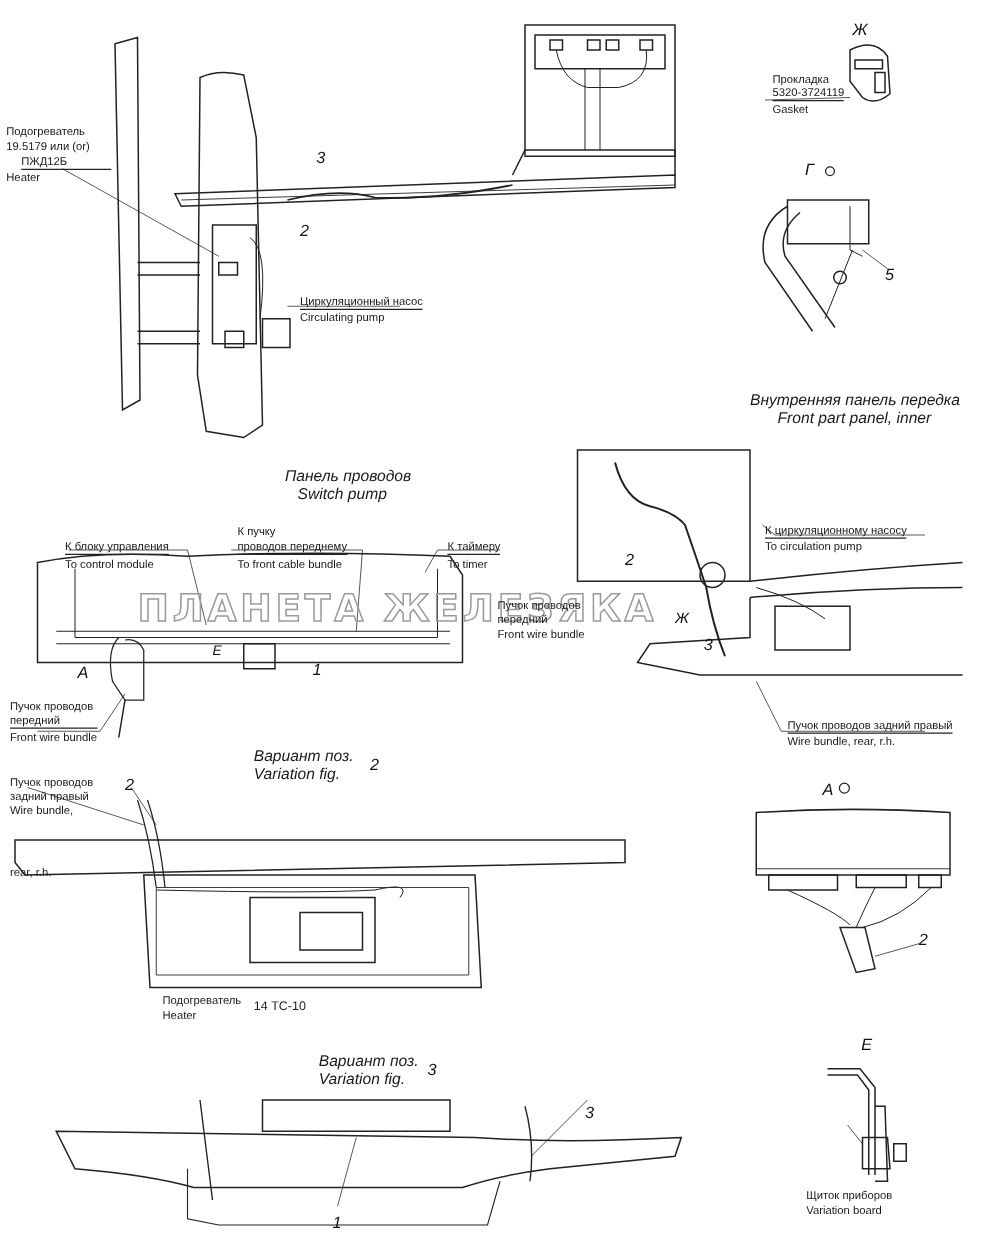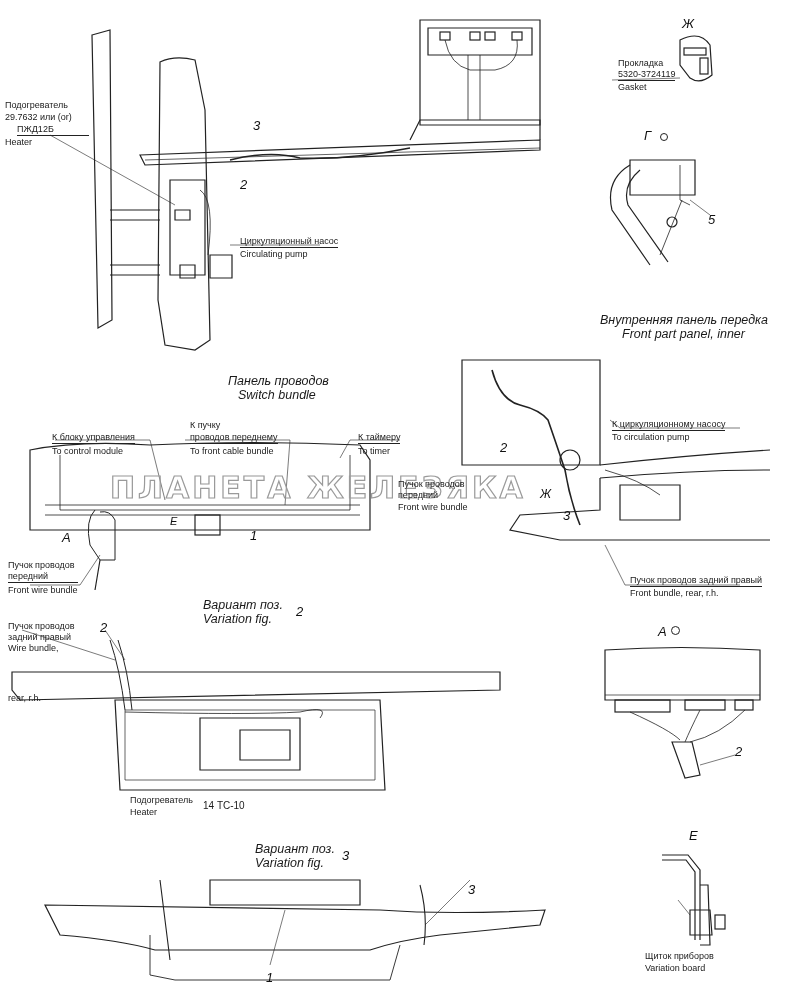--- a/index.html
+++ b/index.html
@@ -120,21 +120,21 @@
     <path d="M700 885 L708 885 L710 945 L700 945"></path>
     <path d="M690 910 L710 910 L712 935 L690 935 Z"></path>
     <rect x="715" y="915" width="10" height="14"></rect>
     <path d="M678 900 L690 915" stroke-width="0.6"></path>
   </g>
 </svg>
 
 <div class="wm">ПЛАНЕТА ЖЕЛЕЗЯКА</div>
 
 <div class="lbl" style="left:5px;top:100px;">Подогреватель</div>
-<div class="lbl" style="left:5px;top:112px;">29.7632 или (or)</div>
+<div class="lbl" style="left:5px;top:112px;">19.5179 или (or)</div>
 <div class="lbl u" style="left:5px;top:124px;padding-right:35px;margin-left:12px;">ПЖД12Б</div>
 <div class="lbl" style="left:5px;top:137px;">Heater</div>
 
 <div class="num" style="left:253px;top:118px;">3</div>
 <div class="num" style="left:240px;top:177px;">2</div>
 
 <div class="lbl u" style="left:240px;top:236px;">Циркуляционный насос</div>
 <div class="lbl" style="left:240px;top:249px;">Circulating pump</div>
 
 <div class="view" style="left:682px;top:16px;">Ж</div>
@@ -143,21 +143,21 @@
 <div class="lbl" style="left:618px;top:82px;">Gasket</div>
 
 <div class="view" style="left:644px;top:128px;">Г</div>
 <span style="position:absolute;left:660px;top:133px;width:6px;height:6px;border:1px solid #222;border-radius:50%;"></span>
 <div class="num" style="left:708px;top:212px;">5</div>
 
 <div class="cap" style="left:600px;top:313px;">Внутренняя панель передка</div>
 <div class="cap" style="left:622px;top:327px;">Front part panel, inner</div>
 
 <div class="cap" style="left:228px;top:374px;">Панель проводов</div>
-<div class="cap" style="left:238px;top:388px;">Switch bundle</div>
+<div class="cap" style="left:238px;top:388px;">Switch pump</div>
 
 <div class="lbl u" style="left:52px;top:432px;text-align:right;">К блоку управления</div>
 <div class="lbl" style="left:52px;top:446px;">To control module</div>
 
 <div class="lbl" style="left:190px;top:420px;">К пучку</div>
 <div class="lbl u" style="left:190px;top:432px;text-align:center;">проводов переднему</div>
 <div class="lbl" style="left:190px;top:446px;">To front cable bundle</div>
 
 <div class="lbl u" style="left:358px;top:432px;">К таймеру</div>
 <div class="lbl" style="left:358px;top:446px;">To timer</div>
@@ -175,21 +175,21 @@
 <div class="lbl" style="left:8px;top:585px;">Front wire bundle</div>
 
 <div class="num" style="left:500px;top:440px;">2</div>
 <div class="view" style="left:540px;top:487px;font-size:12px;">Ж</div>
 <div class="num" style="left:563px;top:508px;">3</div>
 
 <div class="lbl u" style="left:612px;top:419px;">К циркуляционному насосу</div>
 <div class="lbl" style="left:612px;top:432px;">To circulation pump</div>
 
 <div class="lbl u" style="left:630px;top:575px;">Пучок проводов задний правый</div>
-<div class="lbl" style="left:630px;top:588px;">Front bundle, rear, r.h.</div>
+<div class="lbl" style="left:630px;top:588px;">Wire bundle, rear, r.h.</div>
 
 <div class="cap" style="left:203px;top:598px;text-align:left;">Вариант поз.</div>
 <div class="cap" style="left:203px;top:612px;text-align:left;">Variation fig.</div>
 <div class="num" style="left:296px;top:604px;">2</div>
 
 <div class="lbl" style="left:8px;top:621px;">Пучок проводов</div>
 <div class="lbl" style="left:8px;top:632px;">задний правый</div>
 <div class="lbl" style="left:8px;top:643px;">Wire bundle,</div>
 <div class="lbl" style="left:8px;top:654px;margin-top:39px;">rear, r.h.</div>
 <div class="num" style="left:100px;top:620px;">2</div>

